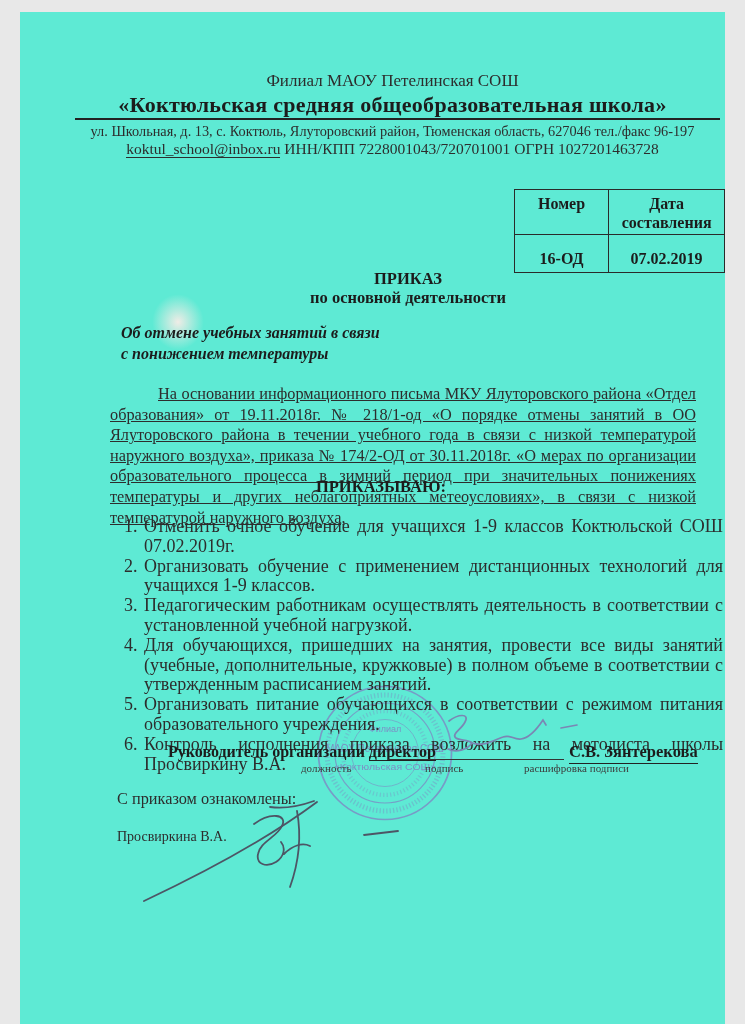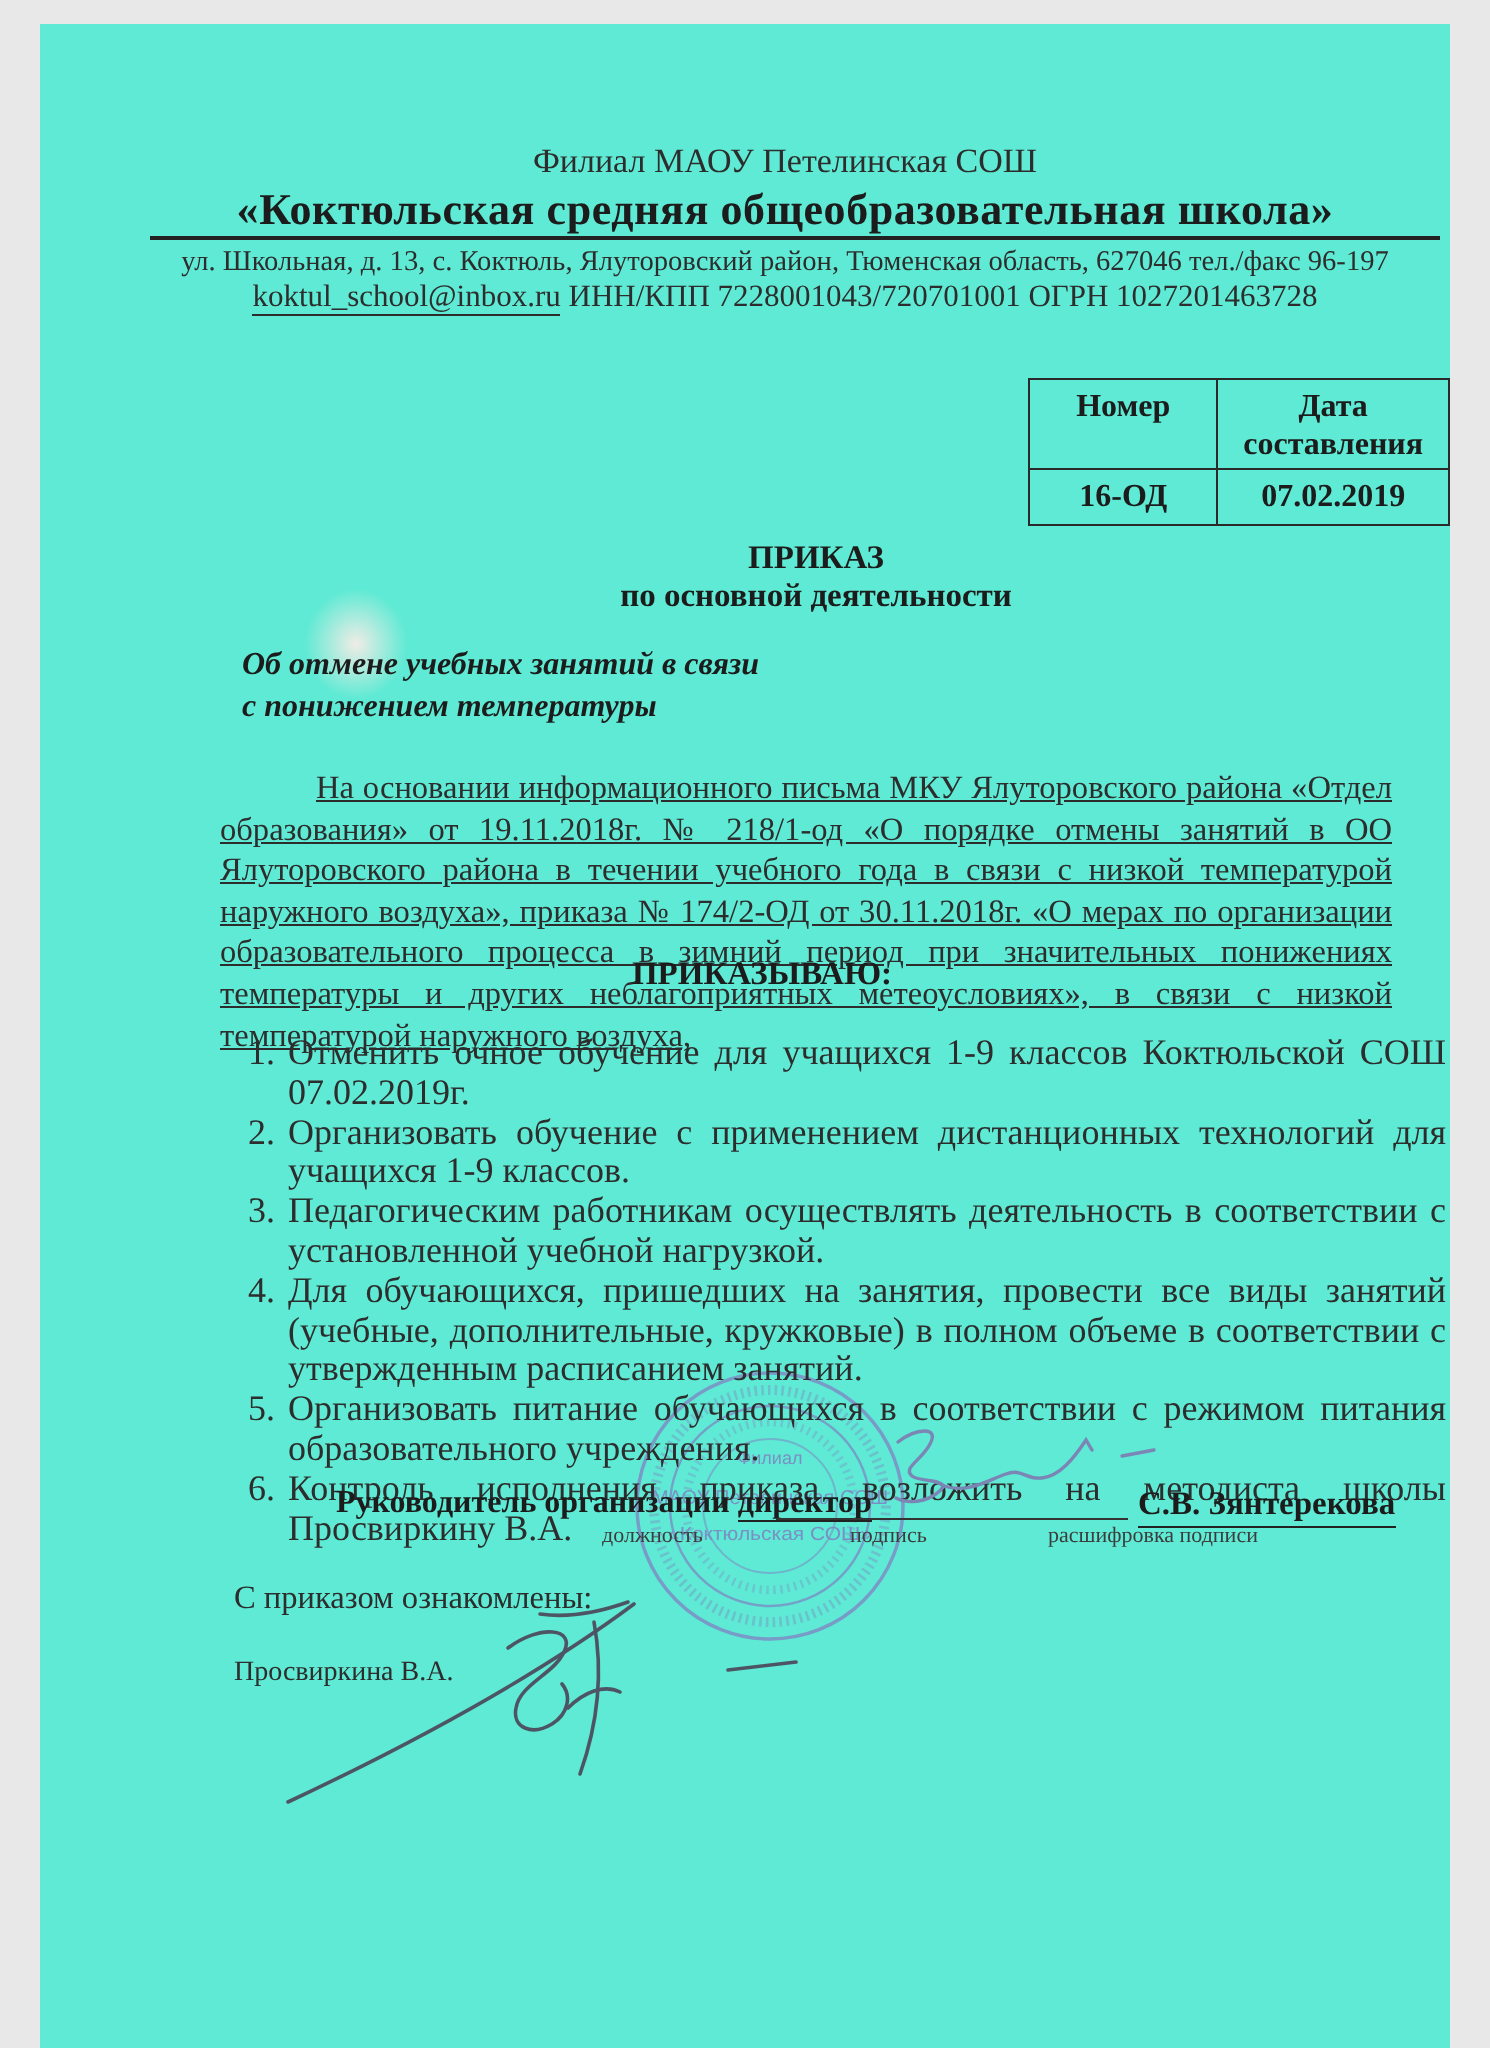--- a/index.html
+++ b/index.html
@@ -20,21 +20,21 @@
   .lh-mail{top:128px;left:0;width:745px;font-size:15.5px;z-index:2;}
   .u{border-bottom:1px solid #2d2d2d;}
   
   .ref-table{top:177px;left:494px;border-collapse:collapse;z-index:2;}
   .ref-table th,.ref-table td{
     border:1.6px solid #2a2a2a;font-weight:bold;color:#1c1c1c;
     font-size:16px;text-align:center;line-height:19px;
   }
   .ref-table th{width:88px;vertical-align:top;padding:4px 4px 2px;}
   .ref-table th+th{width:108px;}
-  .ref-table td{padding:4px 4px 4px;}
+  .ref-table td{padding:14px 4px 4px;}
   
   .doc-title{top:257px;left:10px;width:756px;font-size:16.5px;line-height:19px;z-index:2;}
   .subject{top:311px;left:101px;width:400px;font-size:16px;line-height:20.5px;z-index:2;}
   .preamble{
     top:372px;left:90px;width:586px;font-size:16.3px;line-height:20.6px;
     text-align:justify;text-indent:48px;margin:0;z-index:2;text-decoration:underline;
   }
   .resolution{top:465px;left:0;width:690px;font-size:16.5px;z-index:2;padding-left:16px;}
   .order-list{
     top:505px;left:97px;width:581px;margin:0;padding:0 0 0 25px;

